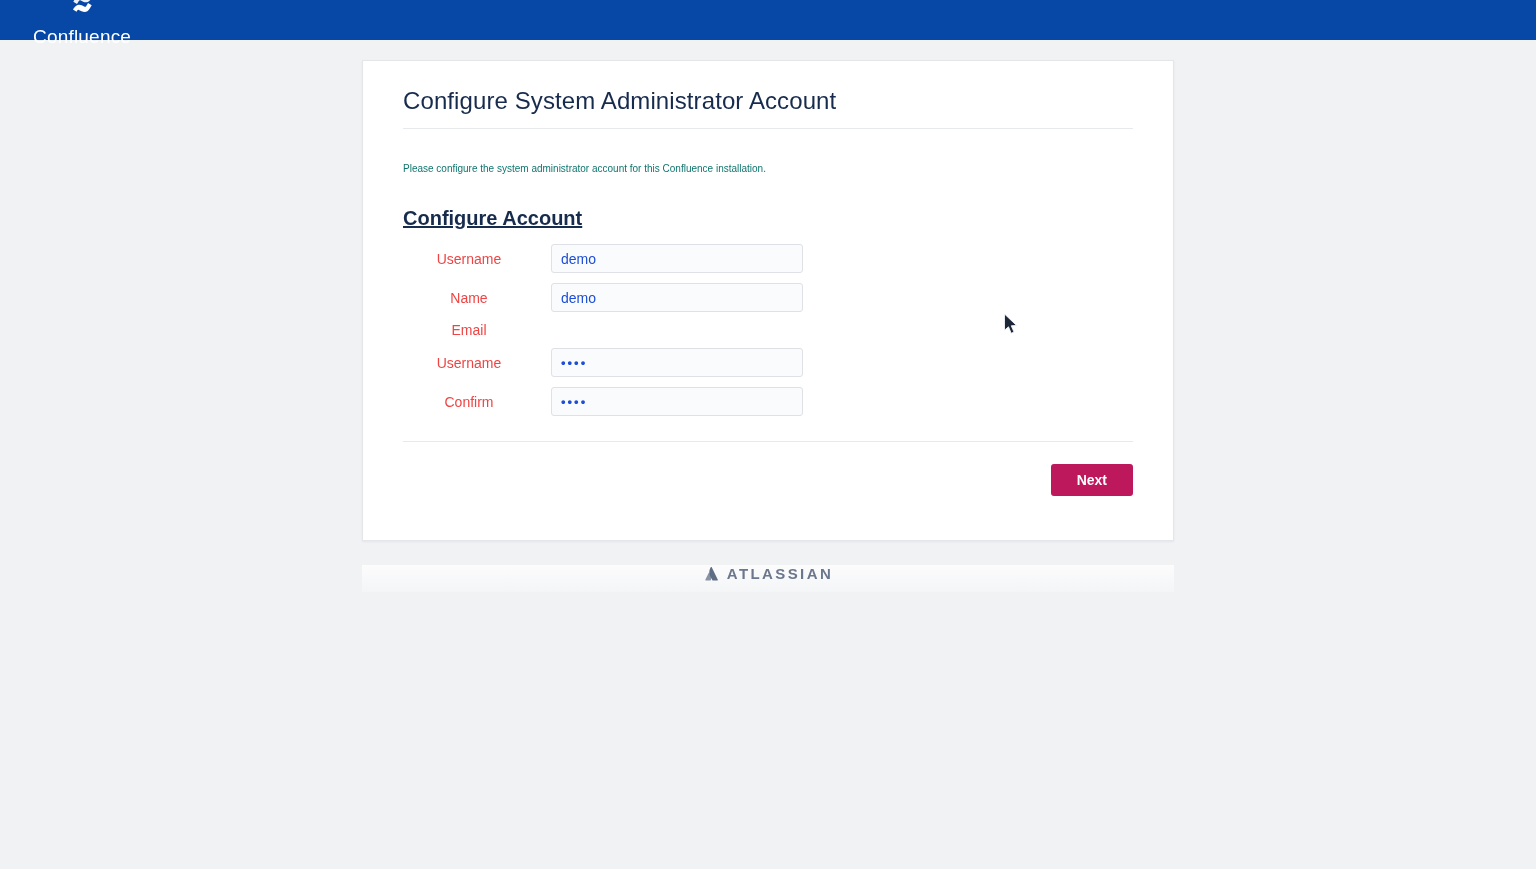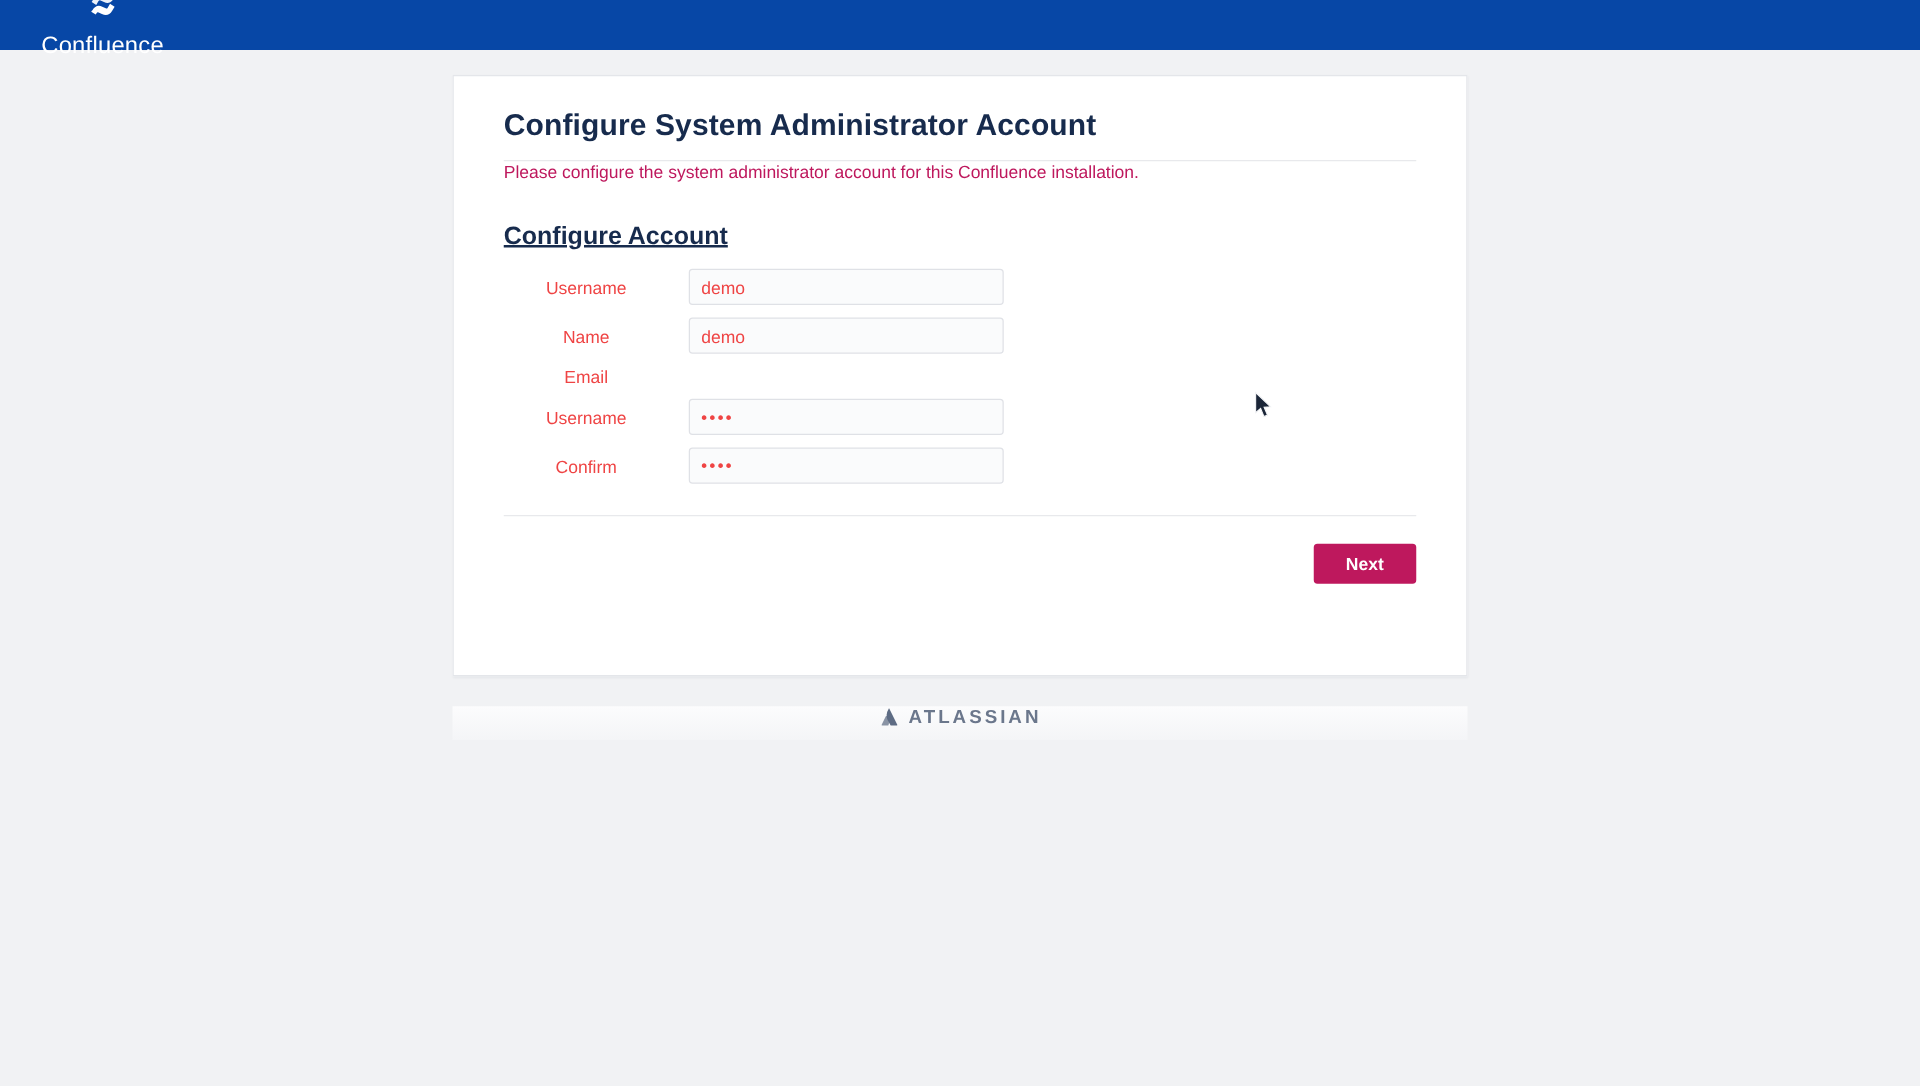--- a/index.html
+++ b/index.html
@@ -31,32 +31,33 @@
     width: 812px;
     margin: 20px auto 0 auto;
     background: #ffffff;
     border: 1px solid #e4e6ea;
     box-shadow: 0 1px 2px rgba(9,30,66,0.06);
     padding: 26px 40px 41px 40px;
     min-height: 481px;
   }
   .page-title {
     font-size: 24px;
-    font-weight: 700;
+    font-weight: 400;
     color: #172b4d;
     letter-spacing: 0.1px;
   }
   .title-divider {
     border: none;
     border-top: 1px solid #e8e9ec;
     margin-top: 13px;
   }
   .page-desc {
-    font-size: 14px;
-    color: #be185d;
+    margin-top: 34px;
+    font-size: 10px;
+    color: #0f766e;
   }
   .section-heading {
     margin-top: 33px;
     font-size: 20px;
     font-weight: 600;
     color: #172b4d;
     text-decoration: underline;
   }
   
   .form-area { margin-top: 14px; }
@@ -74,21 +75,21 @@
     flex: 0 0 132px;
   }
   .form-input {
     width: 252px;
     height: 29px;
     background: #fafbfc;
     border: 1px solid #dfe1e6;
     border-radius: 3px;
     padding: 0 9px;
     font-size: 14px;
-    color: #ef4444;
+    color: #1d4ed8;
     font-family: "Liberation Sans", sans-serif;
     outline: none;
   }
   .form-input.password-dots {
     font-size: 13px;
     letter-spacing: 2px;
     font-weight: 700;
   }
   .bottom-divider {
     border: none;

